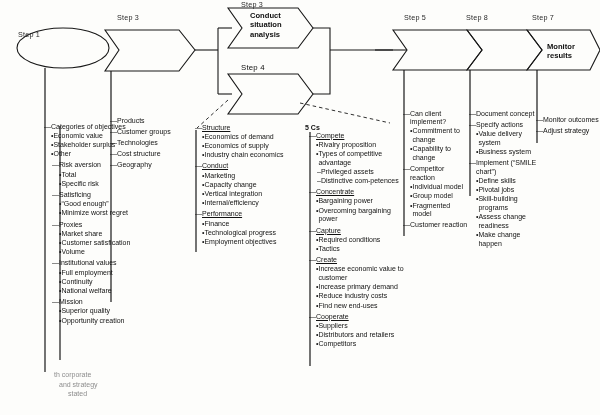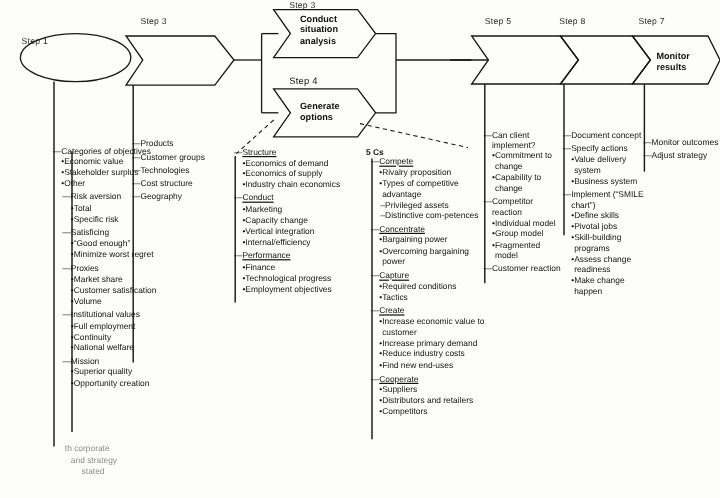--- a/index.html
+++ b/index.html
@@ -73,22 +73,20 @@
   <div class="steplbl" style="left:117px;top:13px">Step 3</div>
   <div class="steplbl" style="left:241px;top:0px">Step 3</div>
   <div class="steplbl" style="left:241px;top:63px;font-size:7.8px;font-weight:normal;color:#111">Step 4</div>
   <div class="steplbl" style="left:404px;top:13px">Step 5</div>
   <div class="steplbl" style="left:466px;top:13px">Step 8</div>
   <div class="steplbl" style="left:532px;top:13px">Step 7</div>
 
   <div class="shapetxt" style="left:250px;top:11px;width:64px">Conduct
 situation
 analysis</div>
-  <div class="shapetxt" style="left:250px;top:84px;width:64px">Generate
-options</div>
   <div class="shapetxt" style="left:547px;top:42px;width:48px">Monitor
 results</div>
 
   <div class="node" style="left:305px;top:124px;font-weight:bold">5 Cs</div>
 
   <div class="tree" id="col1" style="left:44px;top:122px;width:100px">
       <div style="display: flex; margin-left: 0px; margin-top: 0.5px;">
         <span style="flex: 0 0 auto; letter-spacing: -1px; margin-right: 1px;">— </span>
         <span>Categories of objectives</span>
       </div>

